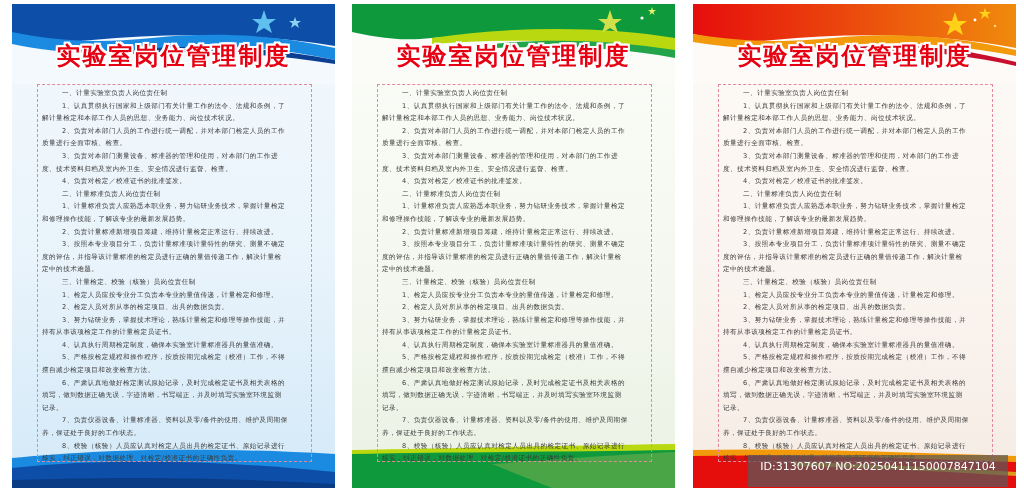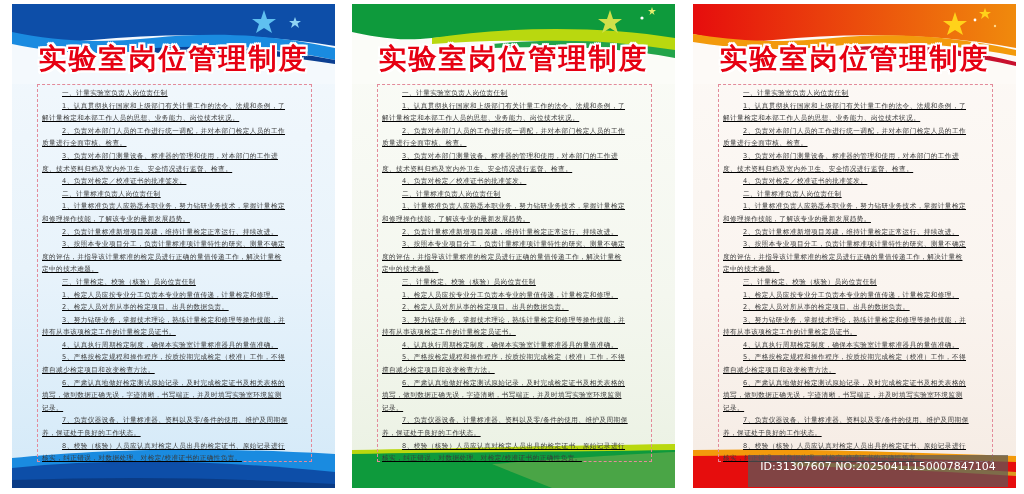--- a/index.html
+++ b/index.html
@@ -20,39 +20,38 @@
   .header-bg { position: absolute; left: 0; top: 0; width: 323px; height: 80px; }
   .footer-bg { position: absolute; left: 0; bottom: 0; width: 323px; height: 60px; }
 
   .title {
     position: absolute;
     left: 0; right: 0;
     top: 36px;
     text-align: center;
     font-family: Liberation Mono, monospace;
     font-weight: bold;
-    font-size: 28px;
+    font-size: 24px;
     letter-spacing: 2px;
     color: #e60012;
     text-shadow:
       -2px -2px 0 #fff, 2px -2px 0 #fff, -2px 2px 0 #fff, 2px 2px 0 #fff,
       0 -2px 0 #fff, 0 2px 0 #fff, -2px 0 0 #fff, 2px 0 0 #fff;
     z-index: 3;
   }
 
   .content-box {
     position: absolute;
     left: 25px;
     top: 80px;
     width: 275px;
     height: 378px;
     border: 1px dashed #e38a9a;
     z-index: 2;
     padding: 2px 0 0 0;
-    text-decoration: underline;
   }
   .line {
     font-size: 6.6px;
     line-height: 12.6px;
     color: #3a3a3a;
     white-space: nowrap;
     overflow: hidden;
     letter-spacing: 0.45px;
   }
   .line.indent { padding-left: 24px; }

